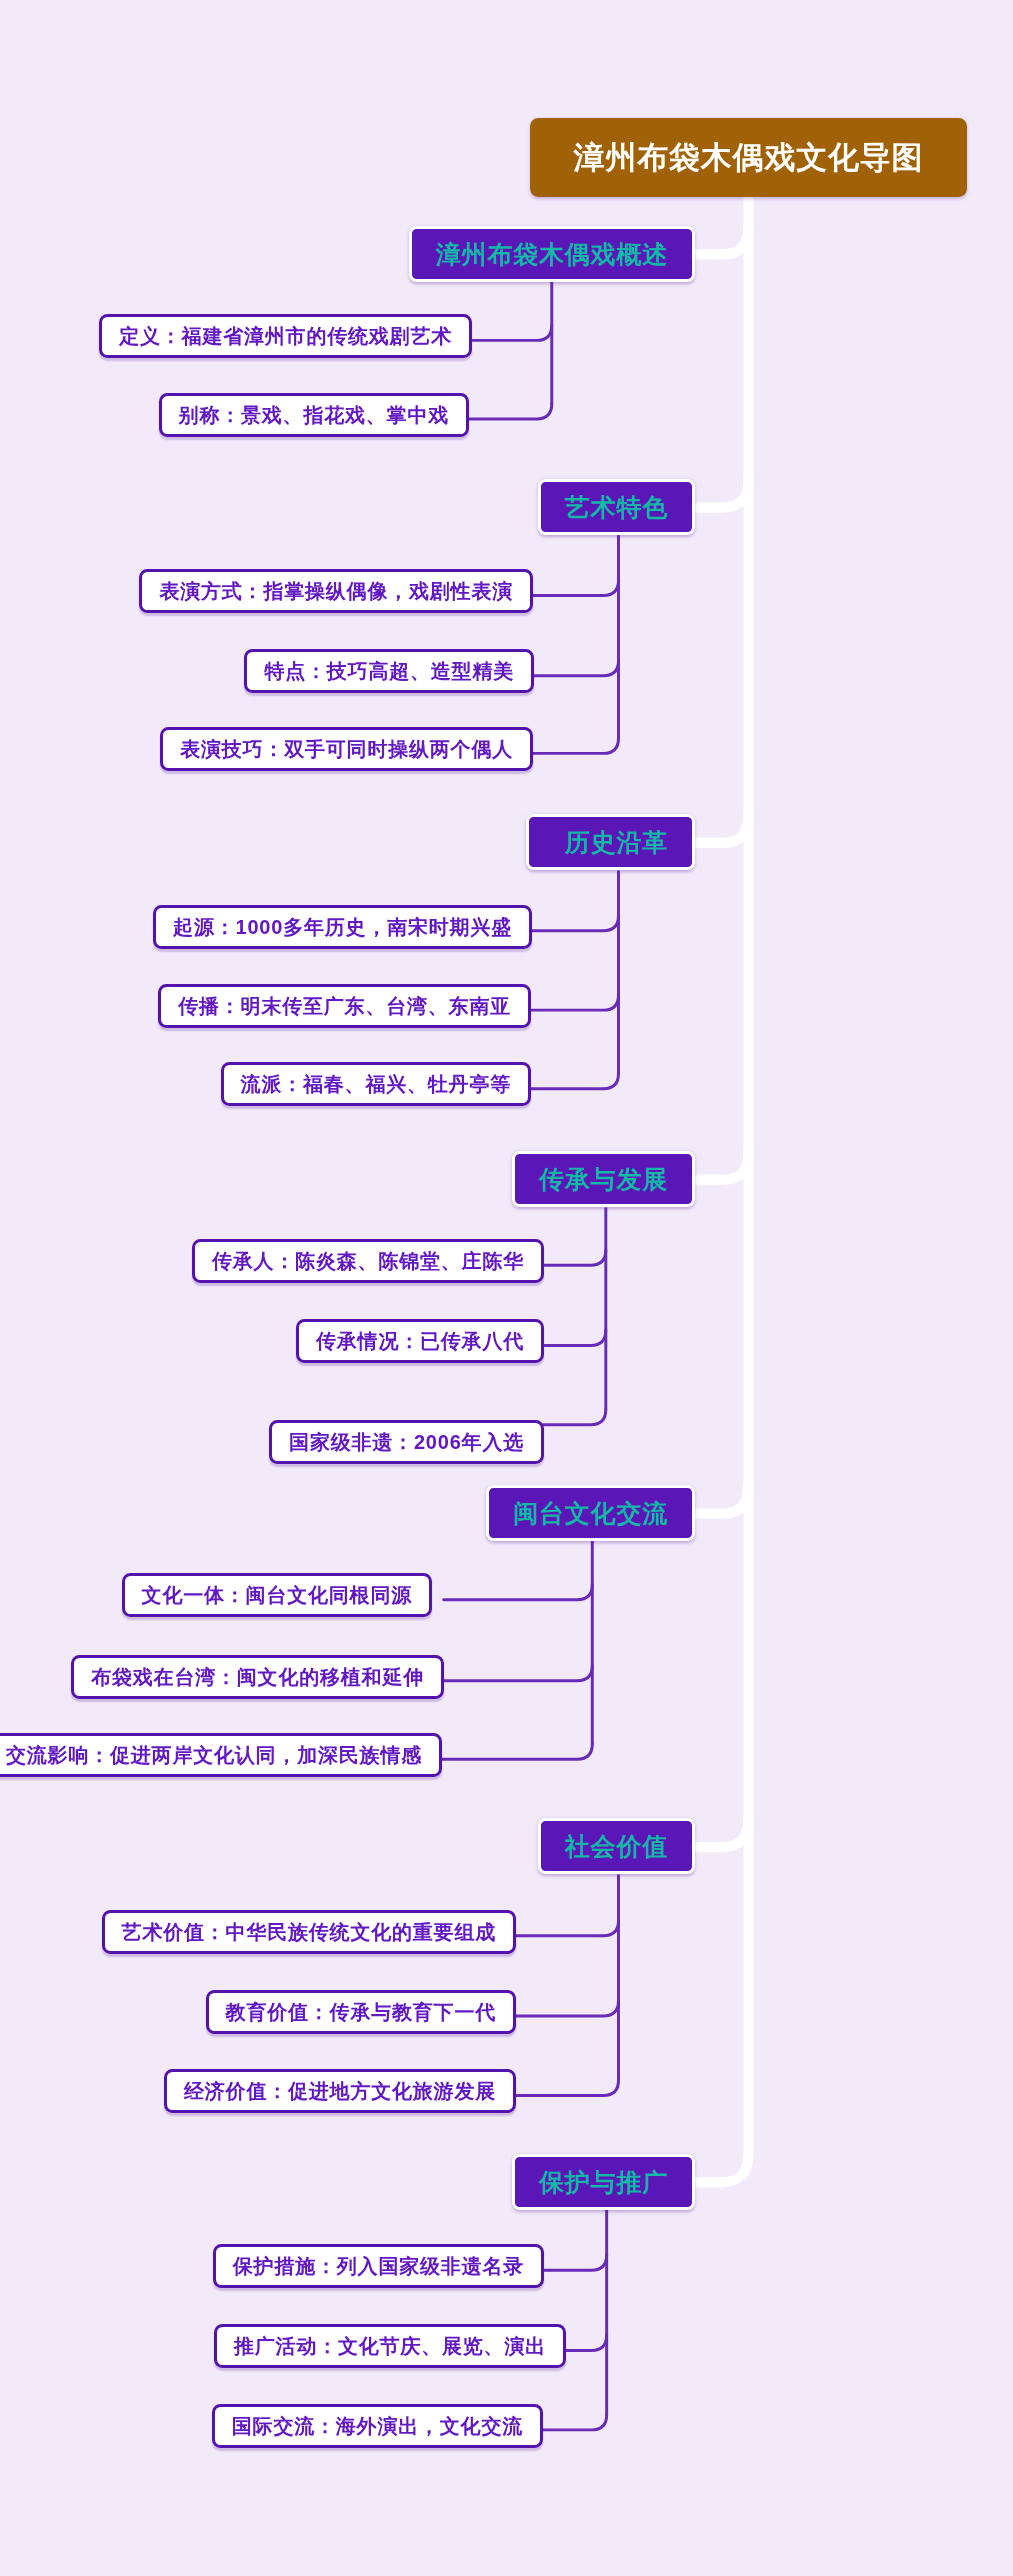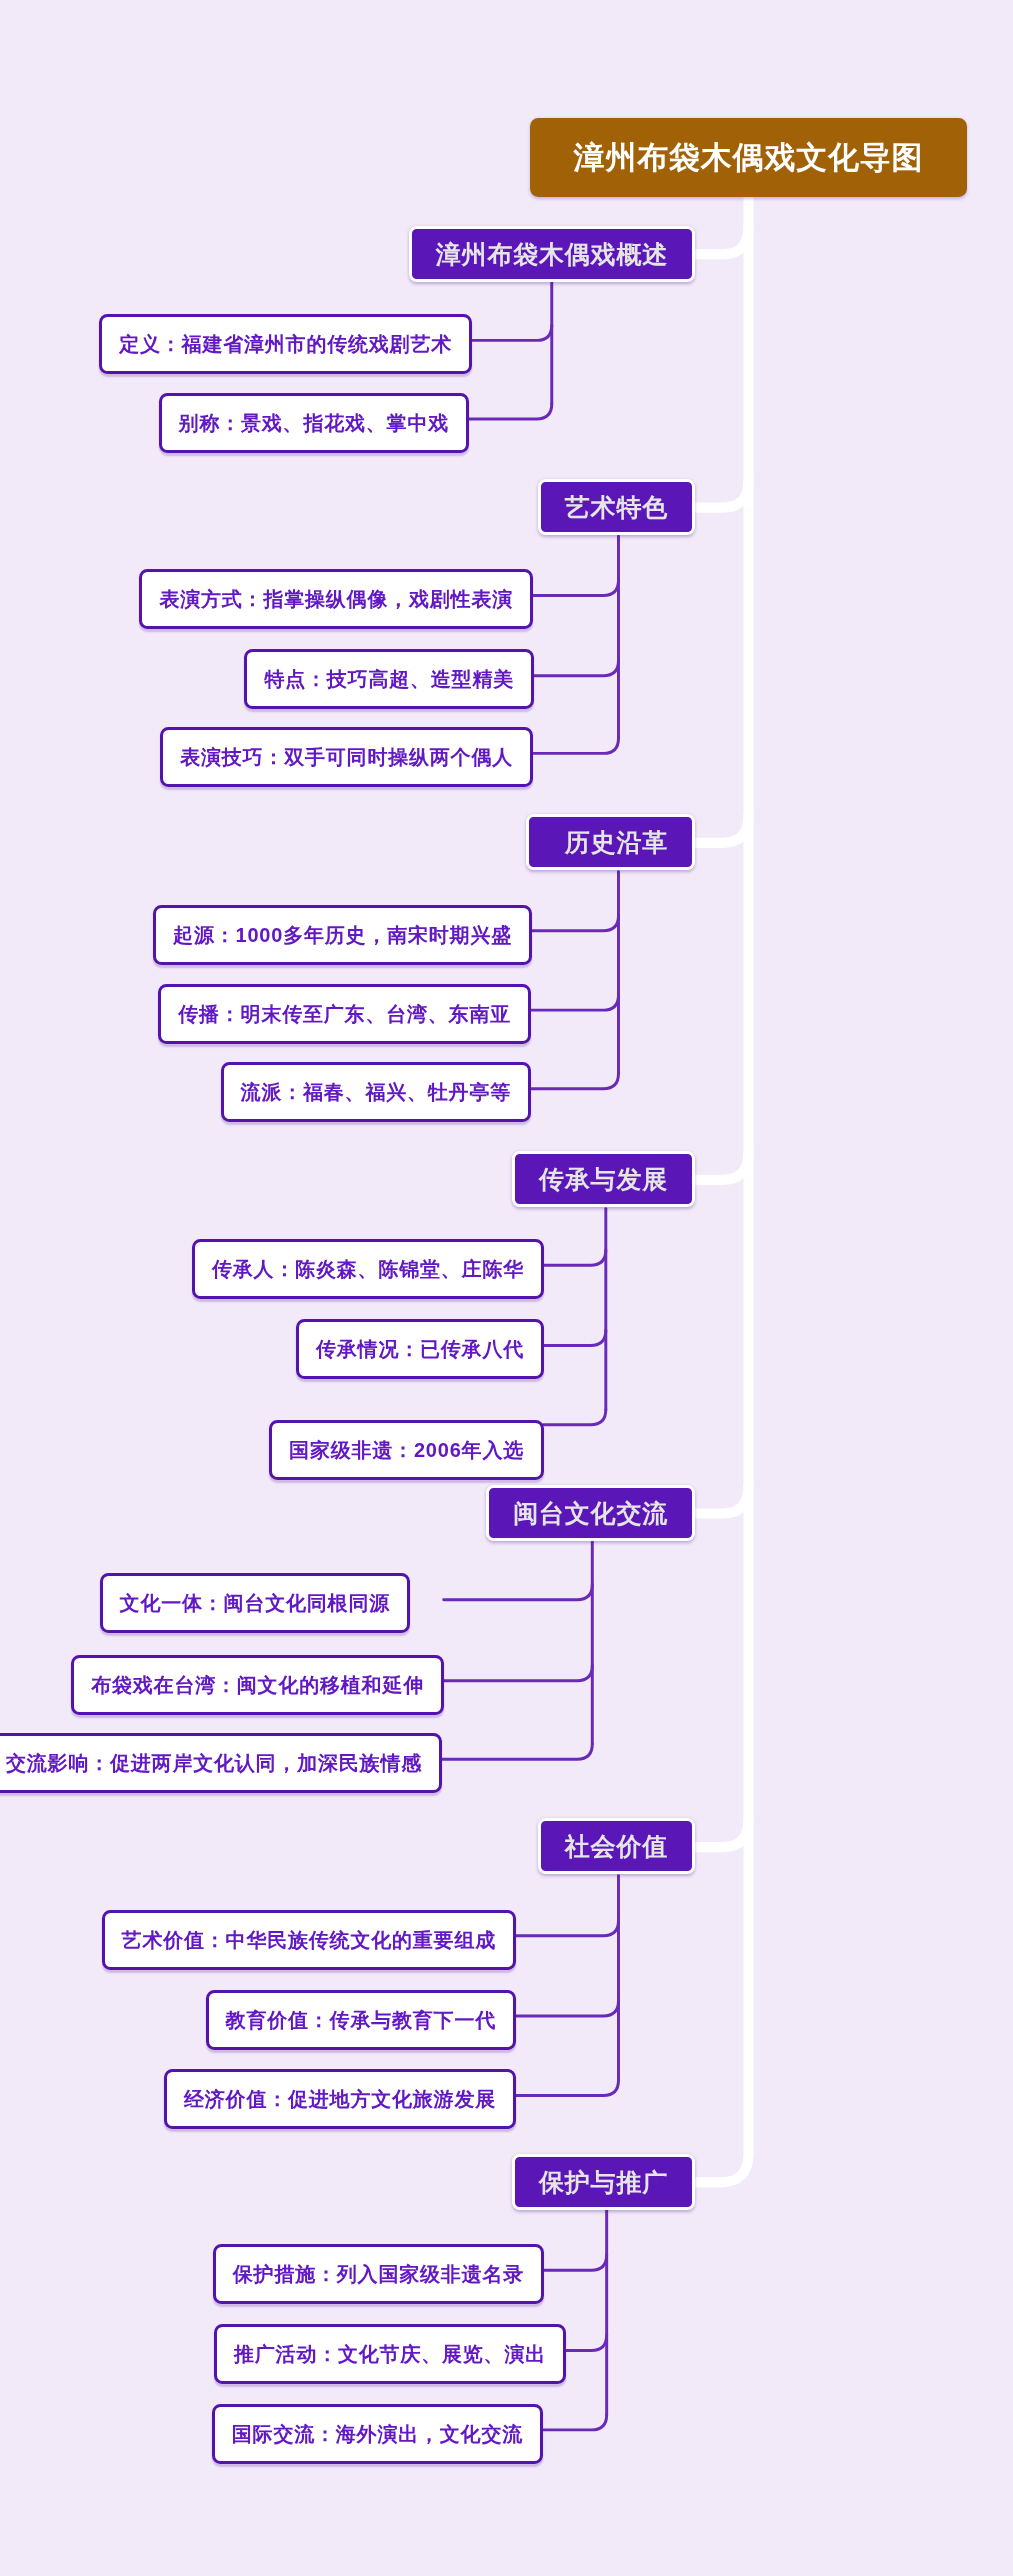--- a/index.html
+++ b/index.html
@@ -7,29 +7,29 @@
   #wires{position:absolute;left:0;top:0;z-index:1;}
   .node{position:absolute;z-index:2;box-sizing:border-box;white-space:nowrap;font-weight:bold;}
   .root{
     left:530px;top:118px;width:437px;height:79px;
     background:#a16207;color:#ffffff;border-radius:8.4px;
     display:flex;align-items:center;justify-content:center;
     font-size:31px;letter-spacing:0.8px;
     box-shadow:0 1.7px 3.4px rgba(70,10,140,.25);
   }
   .branch{
-    right:319px;background:#5b16b8;color:#e5e5e5;
+    right:319px;background:#5b16b8;color:#14b8a6;
     border:3.4px solid #ffffff;border-radius:7.6px;
     padding:12.7px 24px;font-size:25px;line-height:25px;letter-spacing:0.8px;
     box-shadow:0 1.7px 3.4px rgba(70,10,140,.3);
   }
   .leaf{
     background:#ffffff;color:#6219c4;
     border:3.4px solid #5513ae;border-radius:8.4px;
-    padding:17px 17px;font-size:20px;line-height:20px;letter-spacing:0.8px;
+    padding:9px 17px;font-size:20px;line-height:20px;letter-spacing:0.8px;
     box-shadow:0 2.5px 1.7px rgba(80,20,150,.22);
   }
 </style>
 </head>
 <body>
 
 <div id="canvas">
 
   <svg id="wires" width="1014" height="2576" viewBox="0 0 1200 3050">
 
@@ -96,21 +96,21 @@
   <div class="node leaf" style="top:905px;right:482px;">起源：1000多年历史，南宋时期兴盛</div>
   <div class="node leaf" style="top:984px;right:483px;">传播：明末传至广东、台湾、东南亚</div>
   <div class="node leaf" style="top:1062px;right:483px;">流派：福春、福兴、牡丹亭等</div>
 
   <div class="node branch" style="top:1151px;">传承与发展</div>
   <div class="node leaf" style="top:1239px;right:470px;">传承人：陈炎森、陈锦堂、庄陈华</div>
   <div class="node leaf" style="top:1319px;right:470px;">传承情况：已传承八代</div>
   <div class="node leaf" style="top:1399px;right:470px;margin-top:21px;">国家级非遗：2006年入选</div>
 
   <div class="node branch" style="top:1485px;">闽台文化交流</div>
-  <div class="node leaf" style="top:1573px;right:604px;margin-left:36px;">文化一体：闽台文化同根同源</div>
+  <div class="node leaf" style="top:1573px;right:582px;margin-left:36px;">文化一体：闽台文化同根同源</div>
   <div class="node leaf" style="top:1655px;right:570px;">布袋戏在台湾：闽文化的移植和延伸</div>
   <div class="node leaf" style="top:1733px;right:572px;">交流影响：促进两岸文化认同，加深民族情感</div>
 
   <div class="node branch" style="top:1818px;">社会价值</div>
   <div class="node leaf" style="top:1910px;right:498px;">艺术价值：中华民族传统文化的重要组成</div>
   <div class="node leaf" style="top:1990px;right:498px;margin-left:48px;">教育价值：传承与教育下一代</div>
   <div class="node leaf" style="top:2069px;right:498px;">经济价值：促进地方文化旅游发展</div>
 
   <div class="node branch" style="top:2154px;">保护与推广</div>
   <div class="node leaf" style="top:2244px;right:470px;">保护措施：列入国家级非遗名录</div>

